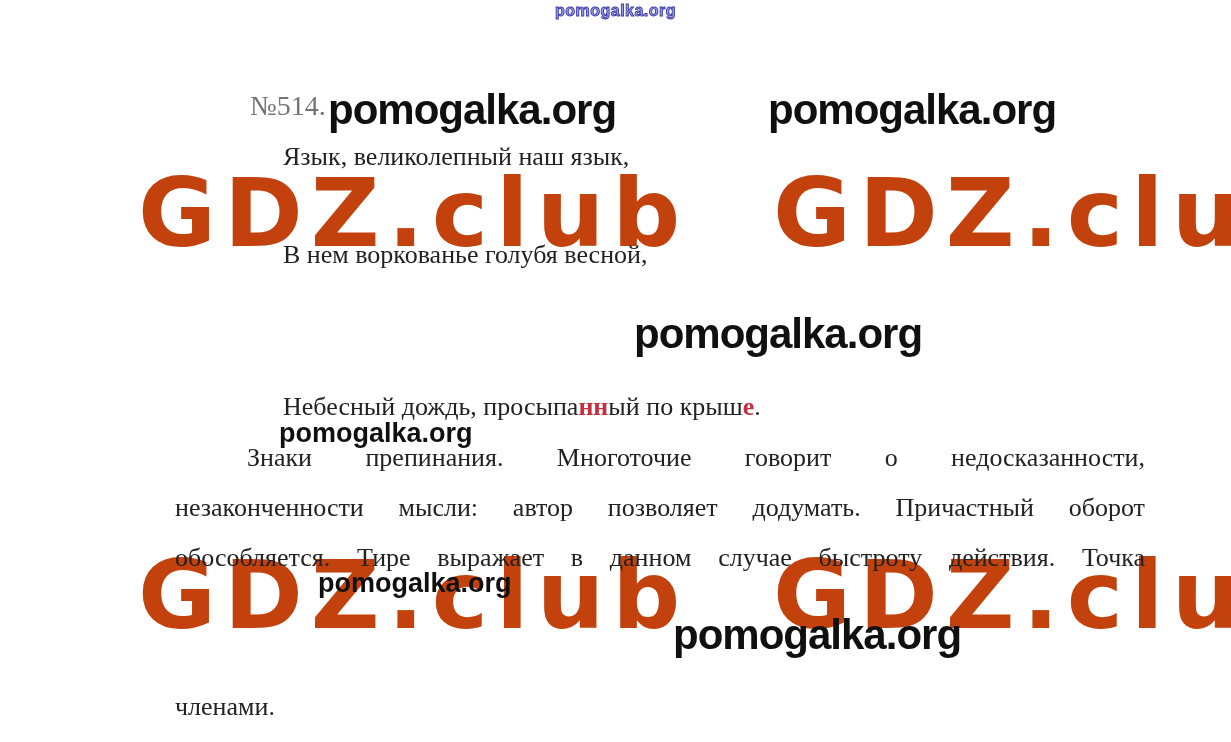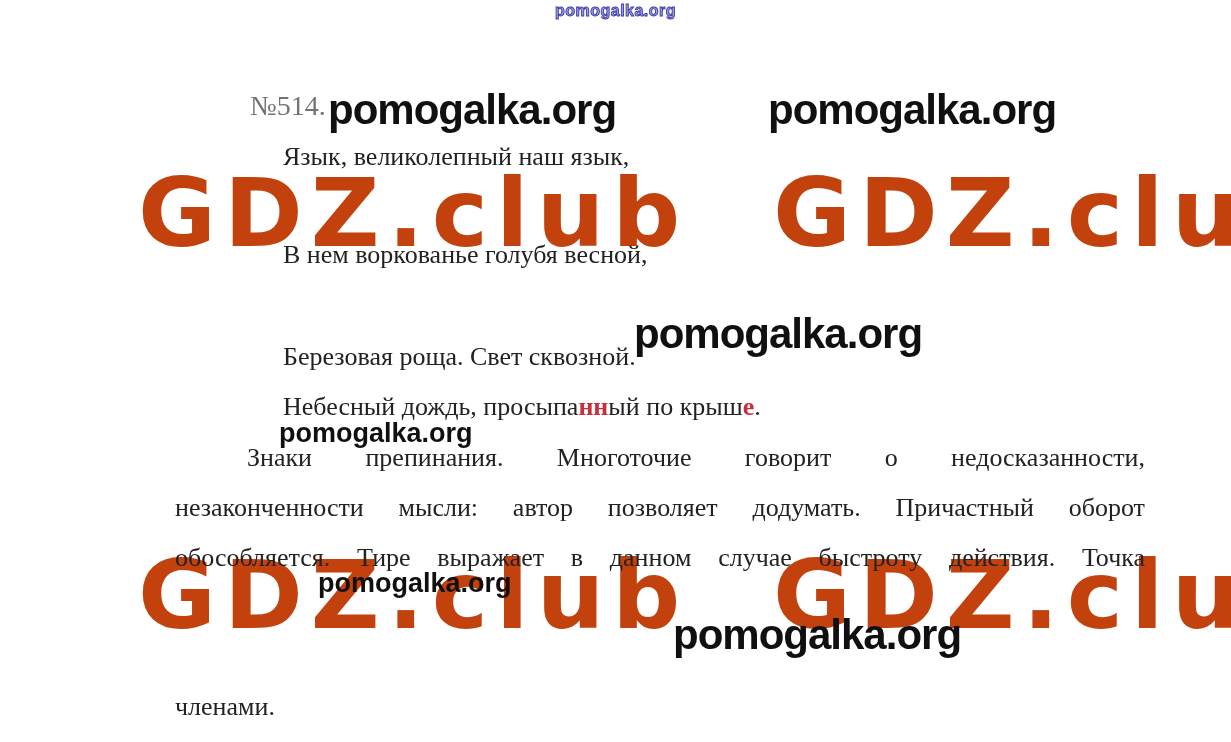--- a/index.html
+++ b/index.html
@@ -116,21 +116,20 @@
 
   <div class="wm wm-large wm1">pomogalka.org</div>
   <div class="wm wm-large wm2">pomogalka.org</div>
   <div class="wm wm-large wm-mid">pomogalka.org</div>
   <div class="wm wm-small wm-sm-1">pomogalka.org</div>
   <div class="wm wm-small wm-sm-2">pomogalka.org</div>
   <div class="wm wm-large wm-bottom">pomogalka.org</div>
 
   <div class="text-line poem-1"><span>Язык, великолепный наш язык,</span></div>
   <div class="text-line poem-3"><span>В нем воркованье голубя весной,</span></div>
-  <div class="text-line poem-5"><span>Березовая роща. Свет сквозной.</span></div>
   <div class="text-line poem-6"><span>Небесный дождь, просыпа</span><span class="seg-red">нн</span><span>ый по крыш</span><span class="seg-red">е</span><span>.</span></div>
 
   <div class="para-line para-2">незаконченности мысли: автор позволяет додумать. Причастный оборот</div>
   <div class="para-line indent para-1">Знаки препинания. Многоточие говорит о недосказанности,</div>
   <div class="para-line para-3">обособляется. Тире выражает в данном случае быстроту действия. Точка</div>
   <div class="para-line last para-5">членами.</div>
 
 </div>
 
 </body></html>

